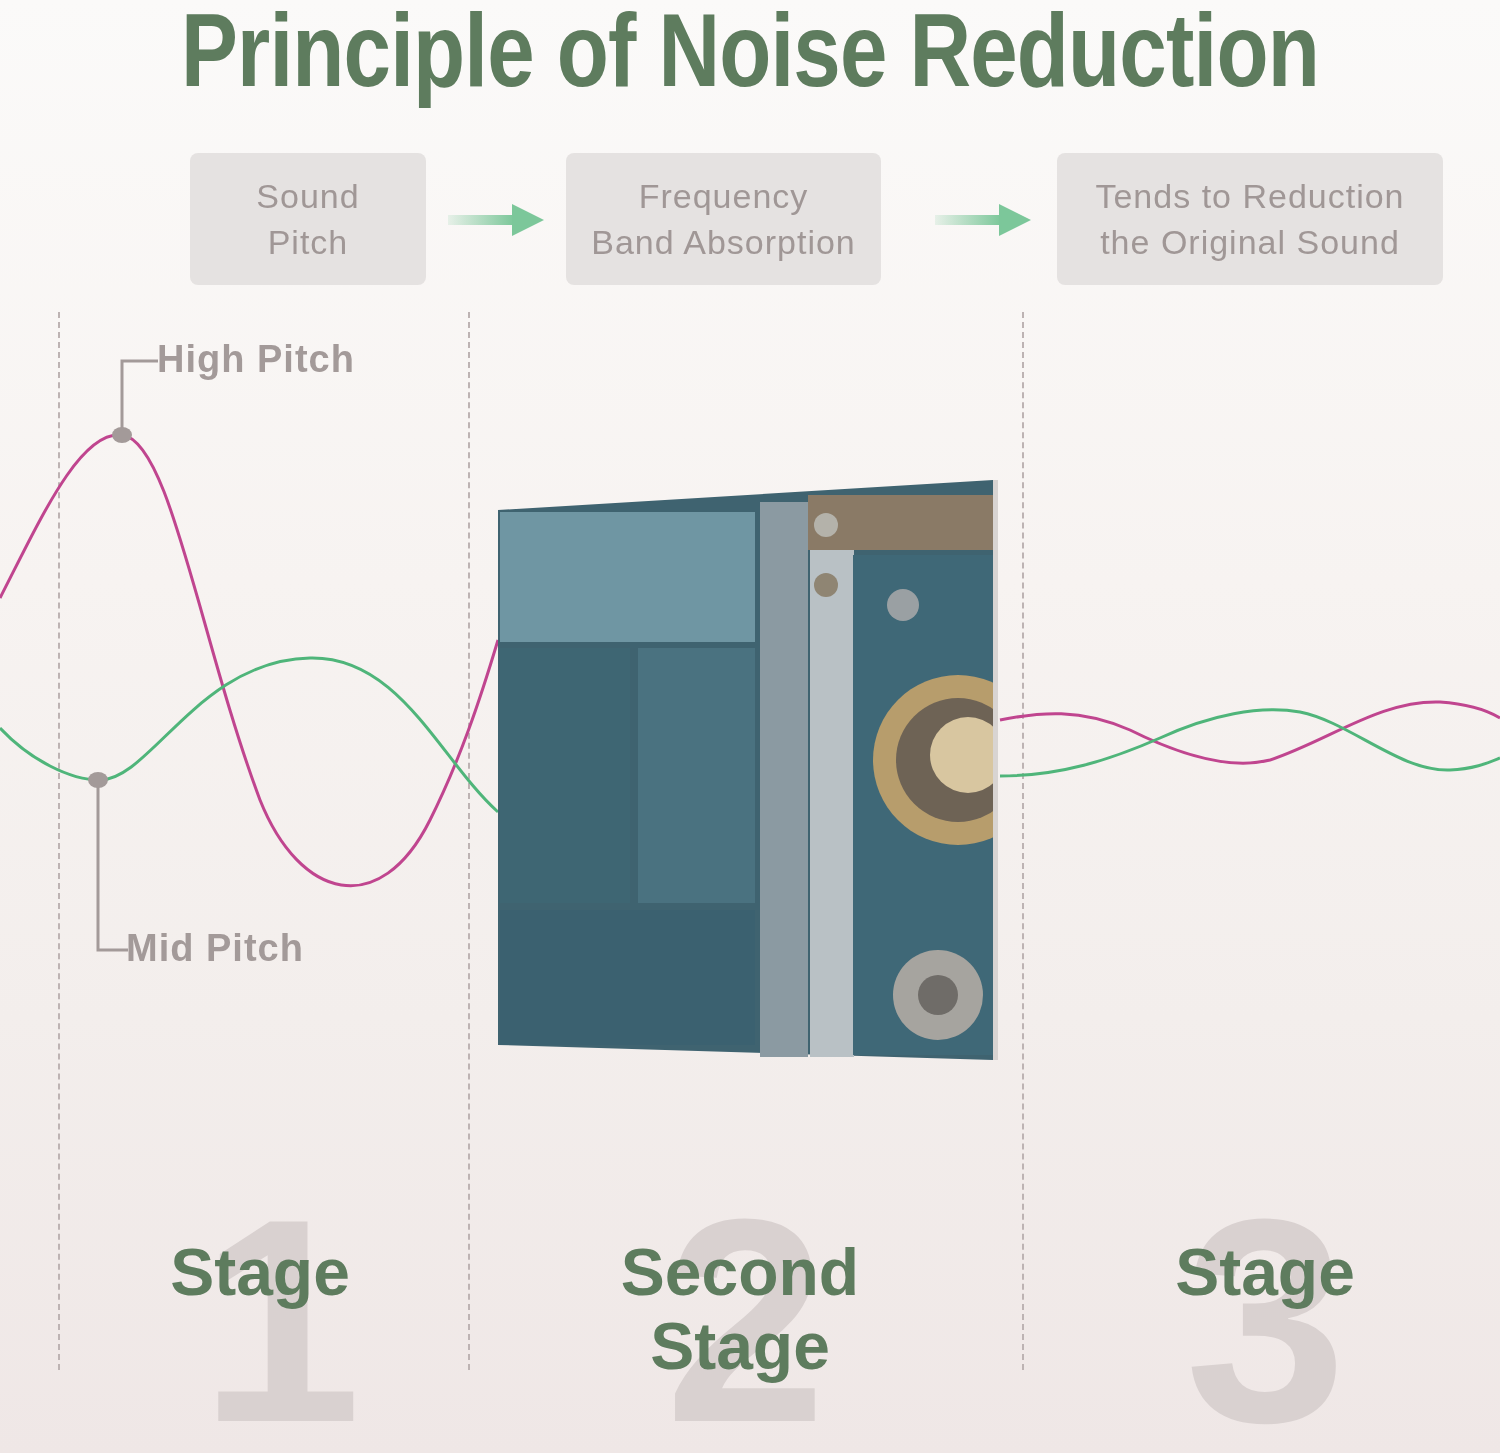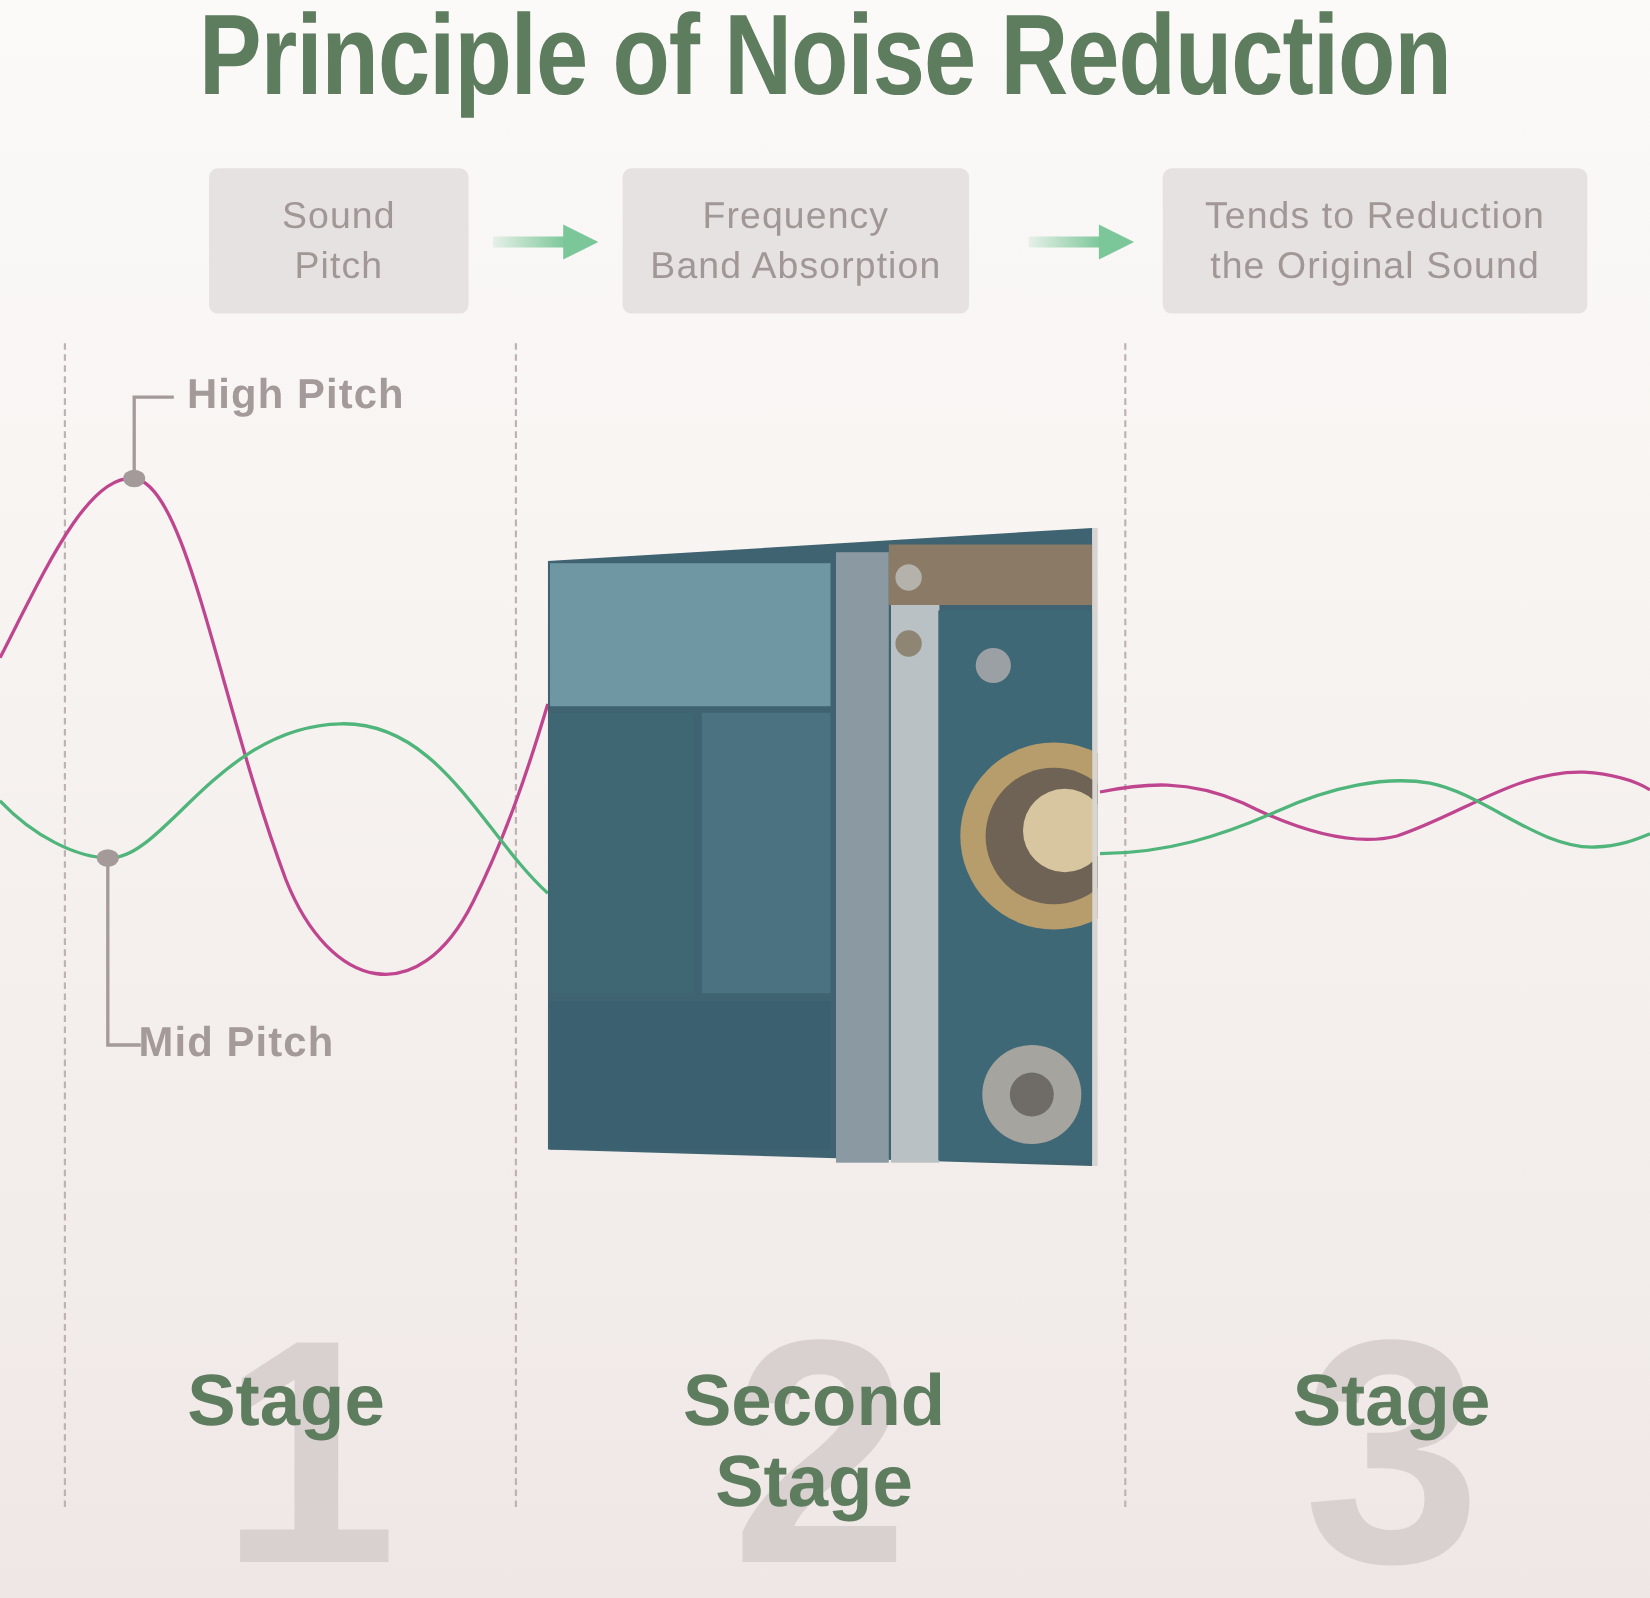--- a/index.html
+++ b/index.html
@@ -70,21 +70,21 @@
   <path d="M0,598 C40,520 80,430 122,435 C170,440 200,640 260,800 C300,900 380,920 430,820 C460,760 480,700 498,640" fill="none" stroke="#c0458f" stroke-width="3"></path>
   <path d="M0,728 C30,760 70,780 100,780 C150,780 200,660 310,658 C400,656 440,760 498,812" fill="none" stroke="#4fb57a" stroke-width="3"></path>
   <path d="M1000,720 C1040,712 1080,708 1130,730 C1180,755 1230,770 1270,760 C1330,740 1380,700 1440,702 C1470,704 1490,712 1500,718" fill="none" stroke="#c0458f" stroke-width="3"></path>
   <path d="M1000,776 C1060,776 1110,760 1160,738 C1210,715 1260,705 1300,712 C1350,722 1400,772 1450,770 C1475,769 1490,762 1500,758" fill="none" stroke="#4fb57a" stroke-width="3"></path>
   <polyline points="122,435 122,361 158,361" fill="none" stroke="#a39a99" stroke-width="3"></polyline>
   <ellipse cx="122" cy="435" rx="10" ry="8" fill="#a39a99"></ellipse>
   <polyline points="98,780 98,950 128,950" fill="none" stroke="#a39a99" stroke-width="3"></polyline>
   <ellipse cx="98" cy="780" rx="10" ry="8" fill="#a39a99"></ellipse>
 </svg>
 
-<div class="label" style="left:157px;top:338px;margin-left:13px;">High Pitch</div>
+<div class="label" style="left:157px;top:338px;">High Pitch</div>
 <div class="label" style="left:126px;top:927px;">Mid Pitch</div>
 
 <svg class="panel" viewBox="0 0 500 580">
   <polygon points="0,30 495,0 495,580 0,565" fill="#3f6370"></polygon>
   <rect x="2" y="32" width="255" height="130" fill="#6f96a3"></rect>
   <rect x="2" y="168" width="130" height="255" fill="#3e6673"></rect>
   <rect x="140" y="168" width="117" height="255" fill="#4a7280"></rect>
   <rect x="2" y="430" width="255" height="135" fill="#3b6170"></rect>
   <rect x="262" y="22" width="48" height="555" fill="#8b9aa2"></rect>
   <rect x="312" y="22" width="44" height="555" fill="#b9c1c5"></rect>

